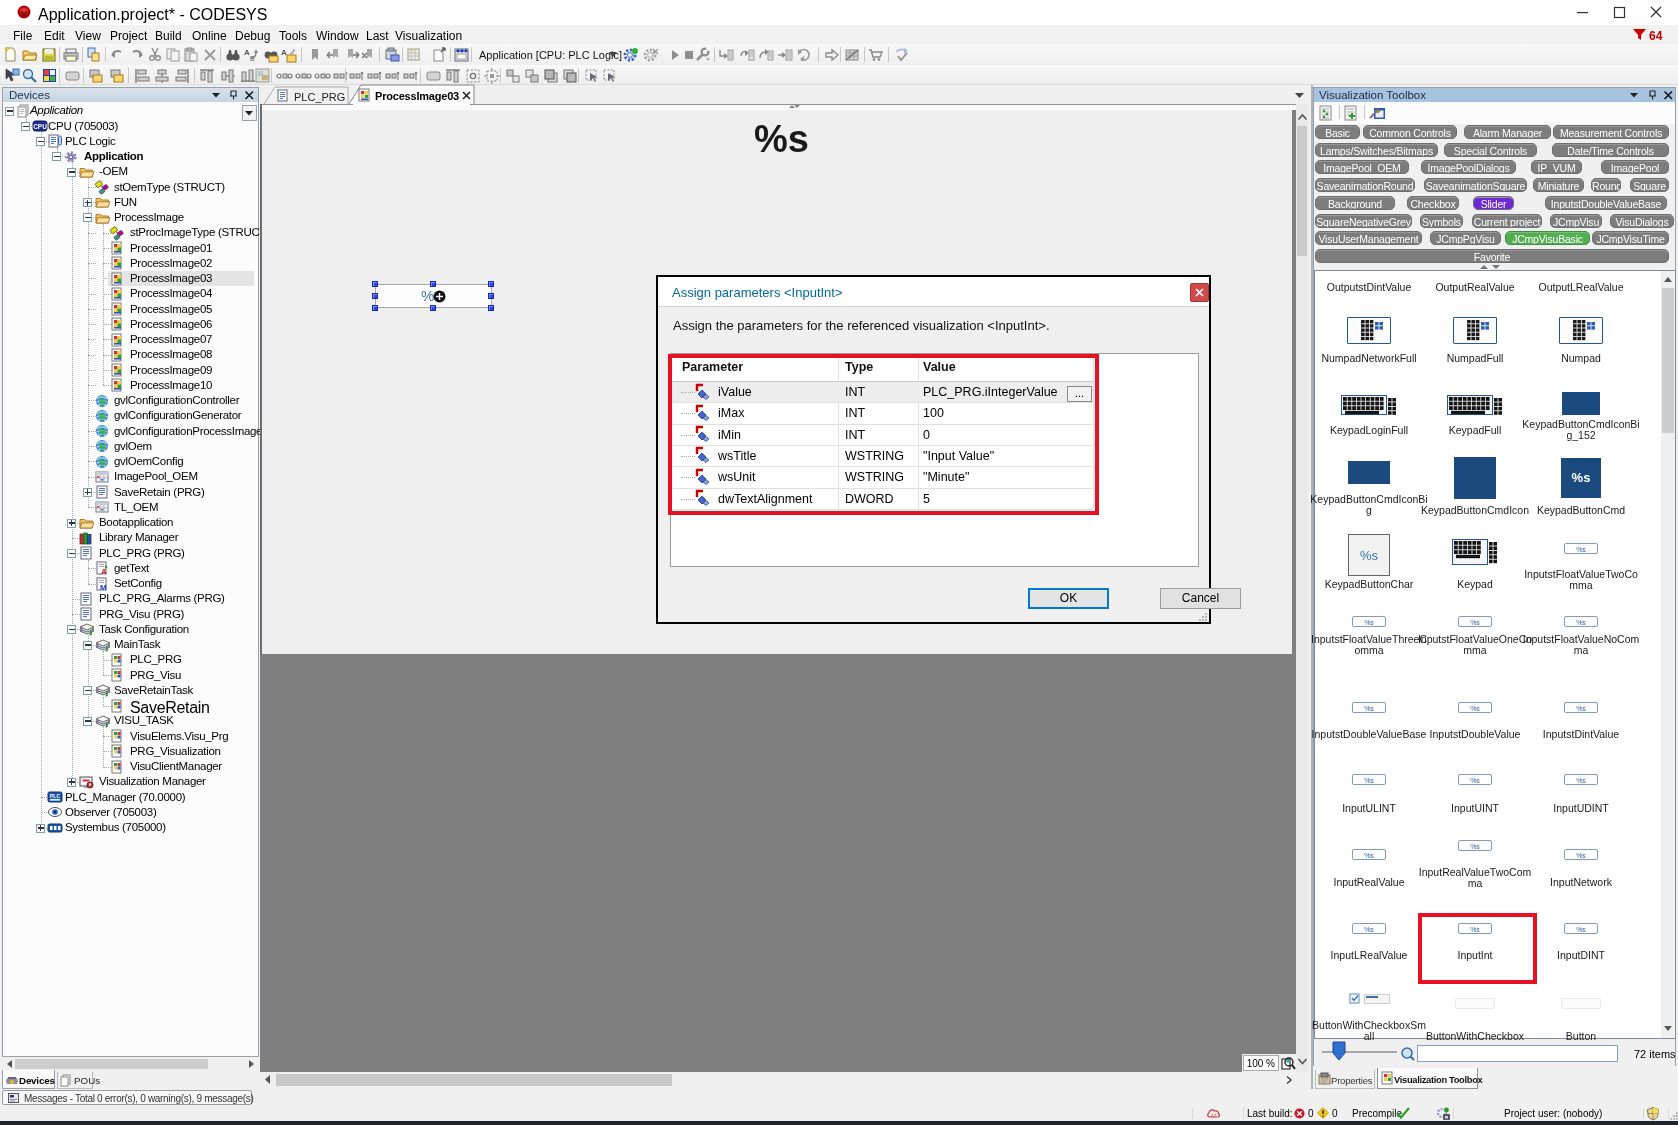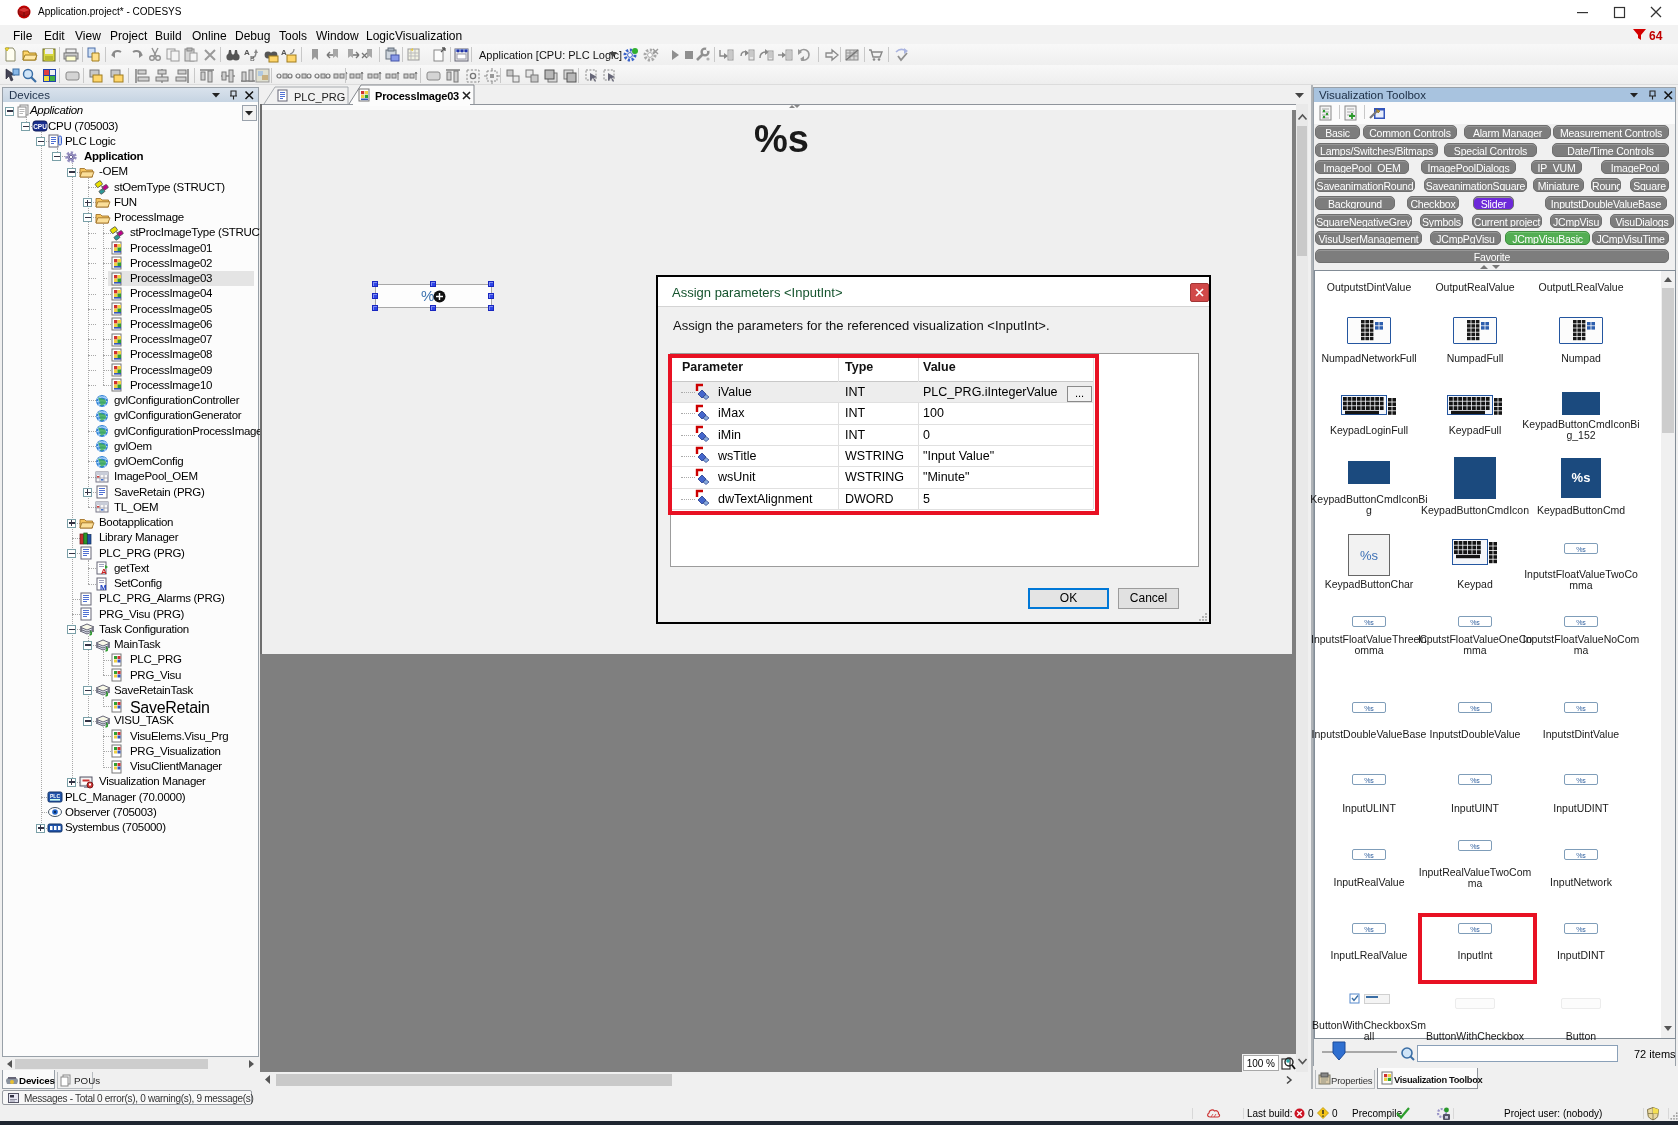--- a/index.html
+++ b/index.html
@@ -17,41 +17,41 @@
 .hnd{position:absolute;width:6px;height:6px;background:#2e46e8;border:1px solid #1826c0;box-shadow:inset 1px 1px 0 #7f8cf0}
 </style></head><body>
 
 <div class="a" style="left:0;top:0;width:1678px;height:25px;background:#fff"></div>
 <svg class="a" style="left:16px;top:4px" width="16" height="16">
     <circle cx="8" cy="8" r="6.5" fill="#c00000"></circle>
     <path d="M2.5 6 L8 3.5 L13.5 6 L13.5 10 L8 12.5 L2.5 10 Z" fill="#b01010" stroke="#7d0b0b" stroke-width="0.8"></path>
     <path d="M2.5 6 L8 8 L13.5 6 L8 3.5 Z" fill="#d83434"></path>
     <path d="M8 8 L8 12.5" stroke="#5f0808" stroke-width="0.8"></path>
   </svg>
-<div class="txt" style="left:38px;top:6px;font-size:10px">Application.project* - CODESYS</div>
+<div class="txt" style="left:38px;top:6px;font-size:16px">Application.project* - CODESYS</div>
 <svg class="a" style="left:1577px;top:12px" width="12" height="2">
     <rect width="11" height="1.2" fill="#333"></rect>
   </svg>
 <svg class="a" style="left:1614px;top:7px" width="11" height="11">
     <rect x="0.5" y="0.5" width="10" height="10" fill="none" stroke="#333" stroke-width="1.2"></rect>
   </svg>
 <svg class="a" style="left:1651px;top:7px" width="11" height="11">
     <path d="M0 0 L10 10 M10 0 L0 10" stroke="#333" stroke-width="1.3"></path>
   </svg>
 <div class="a" style="left:0;top:25px;width:1678px;height:19px;background:#f2f2f2"></div>
 <div class="txt" style="left:13px;top:29px">File</div>
 <div class="txt" style="left:44px;top:29px">Edit</div>
 <div class="txt" style="left:75px;top:29px">View</div>
 <div class="txt" style="left:110px;top:29px">Project</div>
 <div class="txt" style="left:155px;top:29px">Build</div>
 <div class="txt" style="left:192px;top:29px">Online</div>
 <div class="txt" style="left:235px;top:29px">Debug</div>
 <div class="txt" style="left:279px;top:29px">Tools</div>
 <div class="txt" style="left:316px;top:29px">Window</div>
-<div class="txt" style="left:366px;top:29px">Logic</div>
+<div class="txt" style="left:366px;top:29px">Last</div>
 <div class="txt" style="left:395px;top:29px">Visualization</div>
 <svg class="a" style="left:1633px;top:29px" width="13" height="12">
     <path d="M0 0 L13 0 L8 6 L8 11 L5 9 L5 6 Z" fill="#d40000"></path>
   </svg>
 <div class="txt" style="left:1649px;top:29px;color:#c00000;font-weight:bold">64</div>
 <div class="a" style="left:0;top:44px;width:1678px;height:21px;background:linear-gradient(#f8f8f8,#efefef)"></div>
 <div class="a" style="left:0;top:65px;width:1678px;height:20px;background:linear-gradient(#f8f8f8,#eeeeee);border-bottom:1px solid #dcdcdc"></div>
 <svg class="a" style="left:3px;top:47px" width="16" height="16">
     <path d="M3 1 L10 1 L12 4 L12 14 L3 14 Z" fill="#fffef0" stroke="#8a8a6a" stroke-width="1"></path>
     <path d="M2 1 L6 1 L4 4 Z" fill="#ffe94d" stroke="#b9a400" stroke-width="0.7"></path>
@@ -966,21 +966,21 @@
 <div class="a" style="left:260px;top:1072px;width:1036px;height:15px;background:#f0f0f0"></div>
 <svg class="a" style="left:264px;top:1075px" width="7" height="9">
     <path d="M6 0 L1 4.5 L6 9 Z" fill="#555"></path>
   </svg>
 <svg class="a" style="left:1286px;top:1076px" width="6" height="8">
     <path d="M1 0.5 L5 4 L1 7.5" fill="none" stroke="#444" stroke-width="1.5"></path>
   </svg>
 <div class="a" style="left:276px;top:1073.5px;width:396px;height:12px;background:#c9c9c9"></div>
 <div class="a" style="left:656px;top:275px;width:555px;height:349px;background:#f0f0f0;border:2px solid #000"></div>
 <div class="a" style="left:658px;top:277px;width:551px;height:30px;background:#fff"></div>
-<div class="txt" style="left:672px;top:285px;font-size:13px;color:#14532d">Assign parameters &lt;InputInt&gt;</div>
+<div class="txt" style="left:672px;top:285px;font-size:13px;color:#0369a1">Assign parameters &lt;InputInt&gt;</div>
 <div class="a" style="left:1190px;top:283px;width:19px;height:19px;background:#d14949;border:1px solid #a23636;border-radius:2px"></div>
 <svg class="a" style="left:1195px;top:288px" width="9" height="9">
     <path d="M1 1 L8 8 M8 1 L1 8" stroke="#fff" stroke-width="1.7"></path>
   </svg>
 <div class="a" style="left:658px;top:306px;width:551px;height:1px;background:#d4d4d4"></div>
 <div class="txt" style="left:673px;top:318px;font-size:13px;color:#111">Assign the parameters for the referenced visualization &lt;InputInt&gt;.</div>
 <div class="a" style="left:670px;top:353px;width:529px;height:214px;background:#fff;border:1px solid #9c9c9c"></div>
 <div class="txt" style="left:682px;top:360px;font-size:12.5px;font-weight:bold;color:#111">Parameter</div>
 <div class="txt" style="left:845px;top:360px;font-size:12.5px;font-weight:bold;color:#111">Type</div>
 <div class="txt" style="left:923px;top:360px;font-size:12.5px;font-weight:bold;color:#111">Value</div>
@@ -1045,21 +1045,21 @@
     <path d="M0 6 L0 0 L6 0" fill="none" stroke="#c00" stroke-width="2.4"></path>
     <path d="M1 9 L5 5 L9 9 L5 13 Z" fill="#4466cc" stroke="#223a88" stroke-width="0.8"></path>
     <path d="M6 12 L9 9.5 L12 12 L9 14.5 Z" fill="#88aadd" stroke="#223a88" stroke-width="0.7"></path>
   </svg>
 <div class="txt" style="left:718px;top:491.5px;font-size:12.5px">dwTextAlignment</div>
 <div class="txt" style="left:845px;top:491.5px;font-size:12.5px">DWORD</div>
 <div class="txt" style="left:923px;top:491.5px;font-size:12.5px">5</div>
 <div class="a" style="left:1067px;top:386px;width:25px;height:16px;background:#f2f2f2;border:1px solid #8a8a8a;font-size:11px;text-align:center;line-height:12px">...</div>
 <div class="a" style="left:668px;top:354px;width:431px;height:161px;border:4px solid #e81123"></div>
 <div class="a" style="left:1028px;top:588px;width:81px;height:21px;background:#e4e4e4;border:2px solid #0078d7;font-size:12px;text-align:center;line-height:17px">OK</div>
-<div class="a" style="left:1118px;top:588px;width:61px;height:21px;background:#e1e1e1;border:1px solid #9c9c9c;font-size:12px;text-align:center;line-height:19px">Cancel</div>
+<div class="a" style="left:1160px;top:588px;width:81px;height:21px;background:#e1e1e1;border:1px solid #9c9c9c;font-size:12px;text-align:center;line-height:19px">Cancel</div>
 <svg class="a" style="left:1198px;top:612px" width="9" height="9">
     <circle cx="2" cy="8" r="0.9" fill="#999"></circle>
     <circle cx="5" cy="8" r="0.9" fill="#999"></circle>
     <circle cx="8" cy="8" r="0.9" fill="#999"></circle>
     <circle cx="5" cy="5" r="0.9" fill="#999"></circle>
     <circle cx="8" cy="5" r="0.9" fill="#999"></circle>
     <circle cx="8" cy="2" r="0.9" fill="#999"></circle>
   </svg>
 <div class="a" style="left:1311px;top:85px;width:2px;height:1004px;background:#b0b4b8"></div>
 <div class="a" style="left:1313px;top:87px;width:363px;height:1002px;background:#f0f0f0;border:1px solid #98a0a8"></div>

